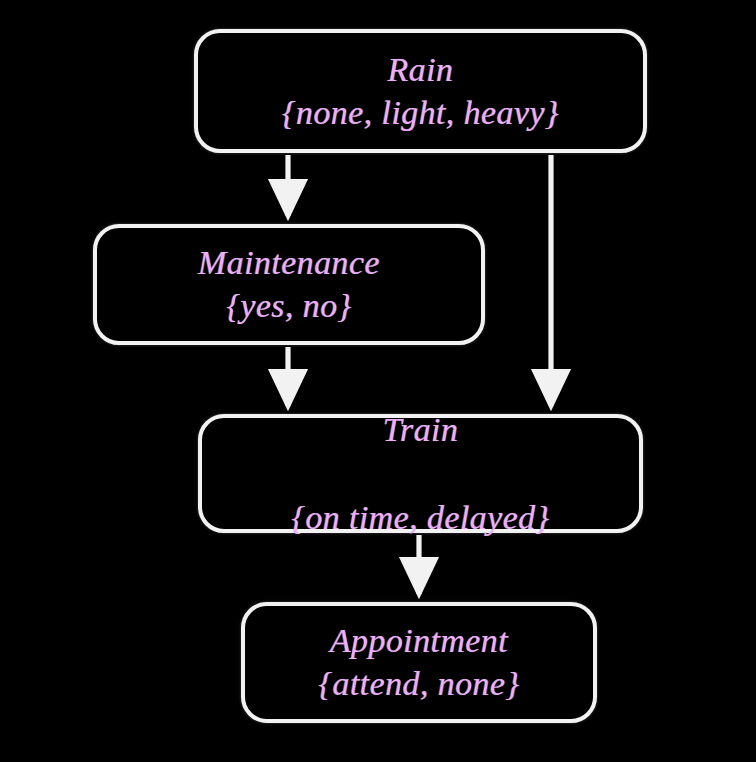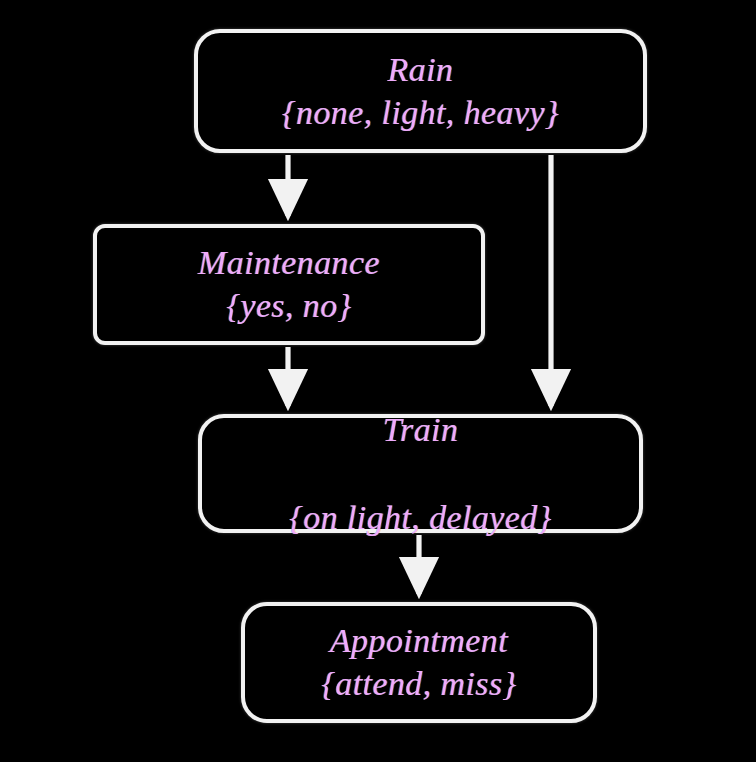--- a/index.html
+++ b/index.html
@@ -53,21 +53,21 @@
   .node-states {
     font-style: italic;
     font-size: 34px;
     letter-spacing: 0.4px;
     margin-top: 9px;
     text-shadow: -0.7px 0 rgba(120,170,255,0.55), 0.7px 0 rgba(255,170,90,0.45);
     white-space: nowrap;
     text-align: center;
   }
   #node-rain      { left: 194px; top: 29px;  width: 453px; height: 124px; }
-  #node-maintenance { left: 93px; top: 224px; width: 392px; height: 121px; border-radius: 12px; }
+  #node-maintenance { left: 93px; top: 224px; width: 392px; height: 121px; }
   #node-train     { left: 198px; top: 414px; width: 445px; height: 119px; gap: 45px; }
   #node-appointment { left: 241px; top: 602px; width: 356px; height: 121px; }
 </style>
 </head>
 <body>
 
 <div id="canvas">
 
   <svg class="edge-layer" viewBox="0 0 756 762" width="756" height="762" xmlns="http://www.w3.org/2000/svg">
     <defs>
@@ -98,21 +98,21 @@
     <div class="node-states">{none, light, heavy}</div>
   </div>
 
   <div class="node" id="node-maintenance">
     <div class="node-name">Maintenance</div>
     <div class="node-states">{yes, no}</div>
   </div>
 
   <div class="node" id="node-train">
     <div class="node-name">Train</div>
-    <div class="node-states">{on light, delayed}</div>
+    <div class="node-states">{on time, delayed}</div>
   </div>
 
   <div class="node" id="node-appointment">
     <div class="node-name">Appointment</div>
-    <div class="node-states">{attend, miss}</div>
+    <div class="node-states">{attend, none}</div>
   </div>
 
 </div>
 
 </body></html>

